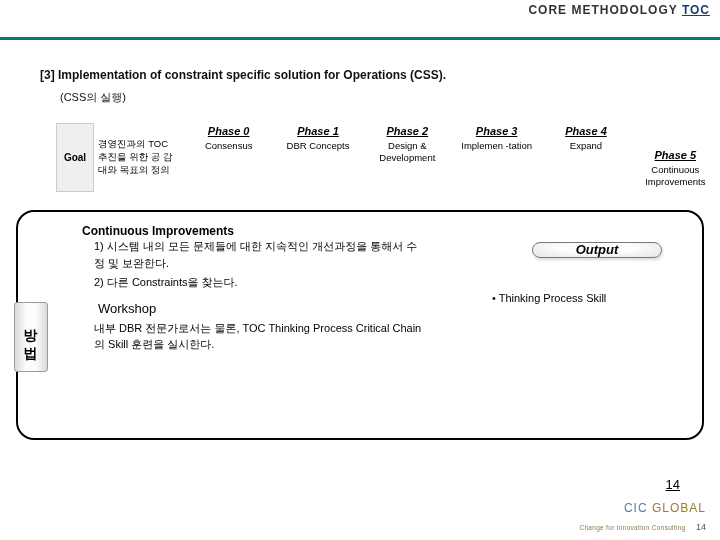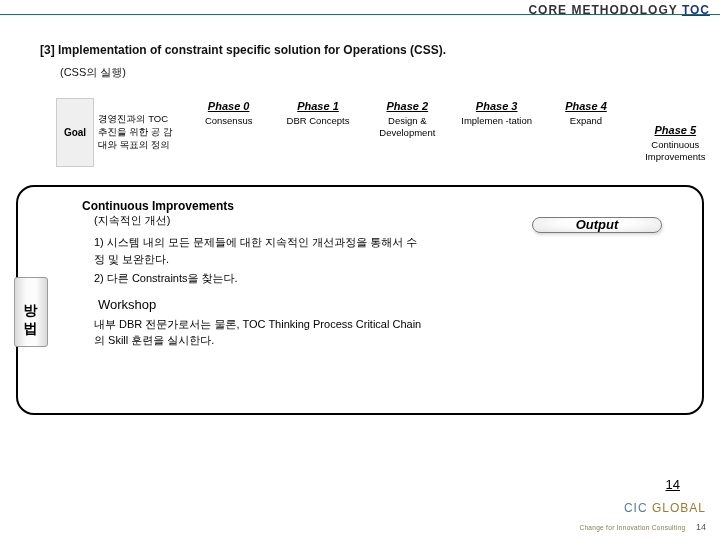--- a/index.html
+++ b/index.html
@@ -1,20 +1,20 @@
 <!DOCTYPE html>
 <html><head>
 <meta charset="utf-8">
 <style>
   * { box-sizing: border-box; margin: 0; padding: 0; }
   html, body { width: 720px; height: 540px; font-family: Arial, "Malgun Gothic", sans-serif; background: #fff; }
   .page { position: relative; width: 720px; height: 540px; }
 
   
-  .header { position: relative; height: 15px; border-bottom: 1px solid #0f766e; }
+  .header { position: relative; height: 40px; border-bottom: 3px solid #0f766e; }
   .header-title { position: absolute; right: 10px; top: 3px; font-size: 12px; font-weight: bold; letter-spacing: 1px; }
   .header-title .c1 { color: #333; }
   .header-title .c2 { color: #1a3a7a; text-decoration: underline; }
 
   
   .sect { margin: 28px 0 0 40px; }
   .sect-title { font-size: 12px; font-weight: bold; color: #111; }
   .sect-sub { font-size: 11px; color: #111; margin: 8px 0 0 20px; }
 
   
@@ -111,33 +111,33 @@
       <div class="phase-b">Continuous Improvements</div>
     </div>
   </div>
 
   <div class="content-box">
     <div class="method-tab">
       <span>방법</span>
     </div>
 
     <div class="ci-title">Continuous Improvements</div>
-    <div class="ci-sub">(지속적인 개선)</div>
     <div class="ci-list">
       <div class="item">1) 시스템 내의 모든 문제들에 대한 지속적인 개선과정을 통해서 수정 및 보완한다.</div>
       <div class="item">2) 다른 Constraints을 찾는다.</div>
     </div>
 
     <div class="ws-title">Workshop</div>
     <div class="ws-body">내부 DBR 전문가로서는 물론, TOC Thinking Process Critical Chain 의 Skill 훈련을 실시한다.</div>
 
     <div class="output-badge">
       <span>Output</span>
     </div>
     <div class="output-list">
+      <div class="bul">Thinking Process Skill</div>
     </div>
   </div>
 
   <div class="footer">
     <div class="footer-pg">14</div>
     <div>
       <span class="footer-logo">
         <span>CIC</span>&nbsp;<span class="g">GLOBAL</span>
       </span>
     </div>

